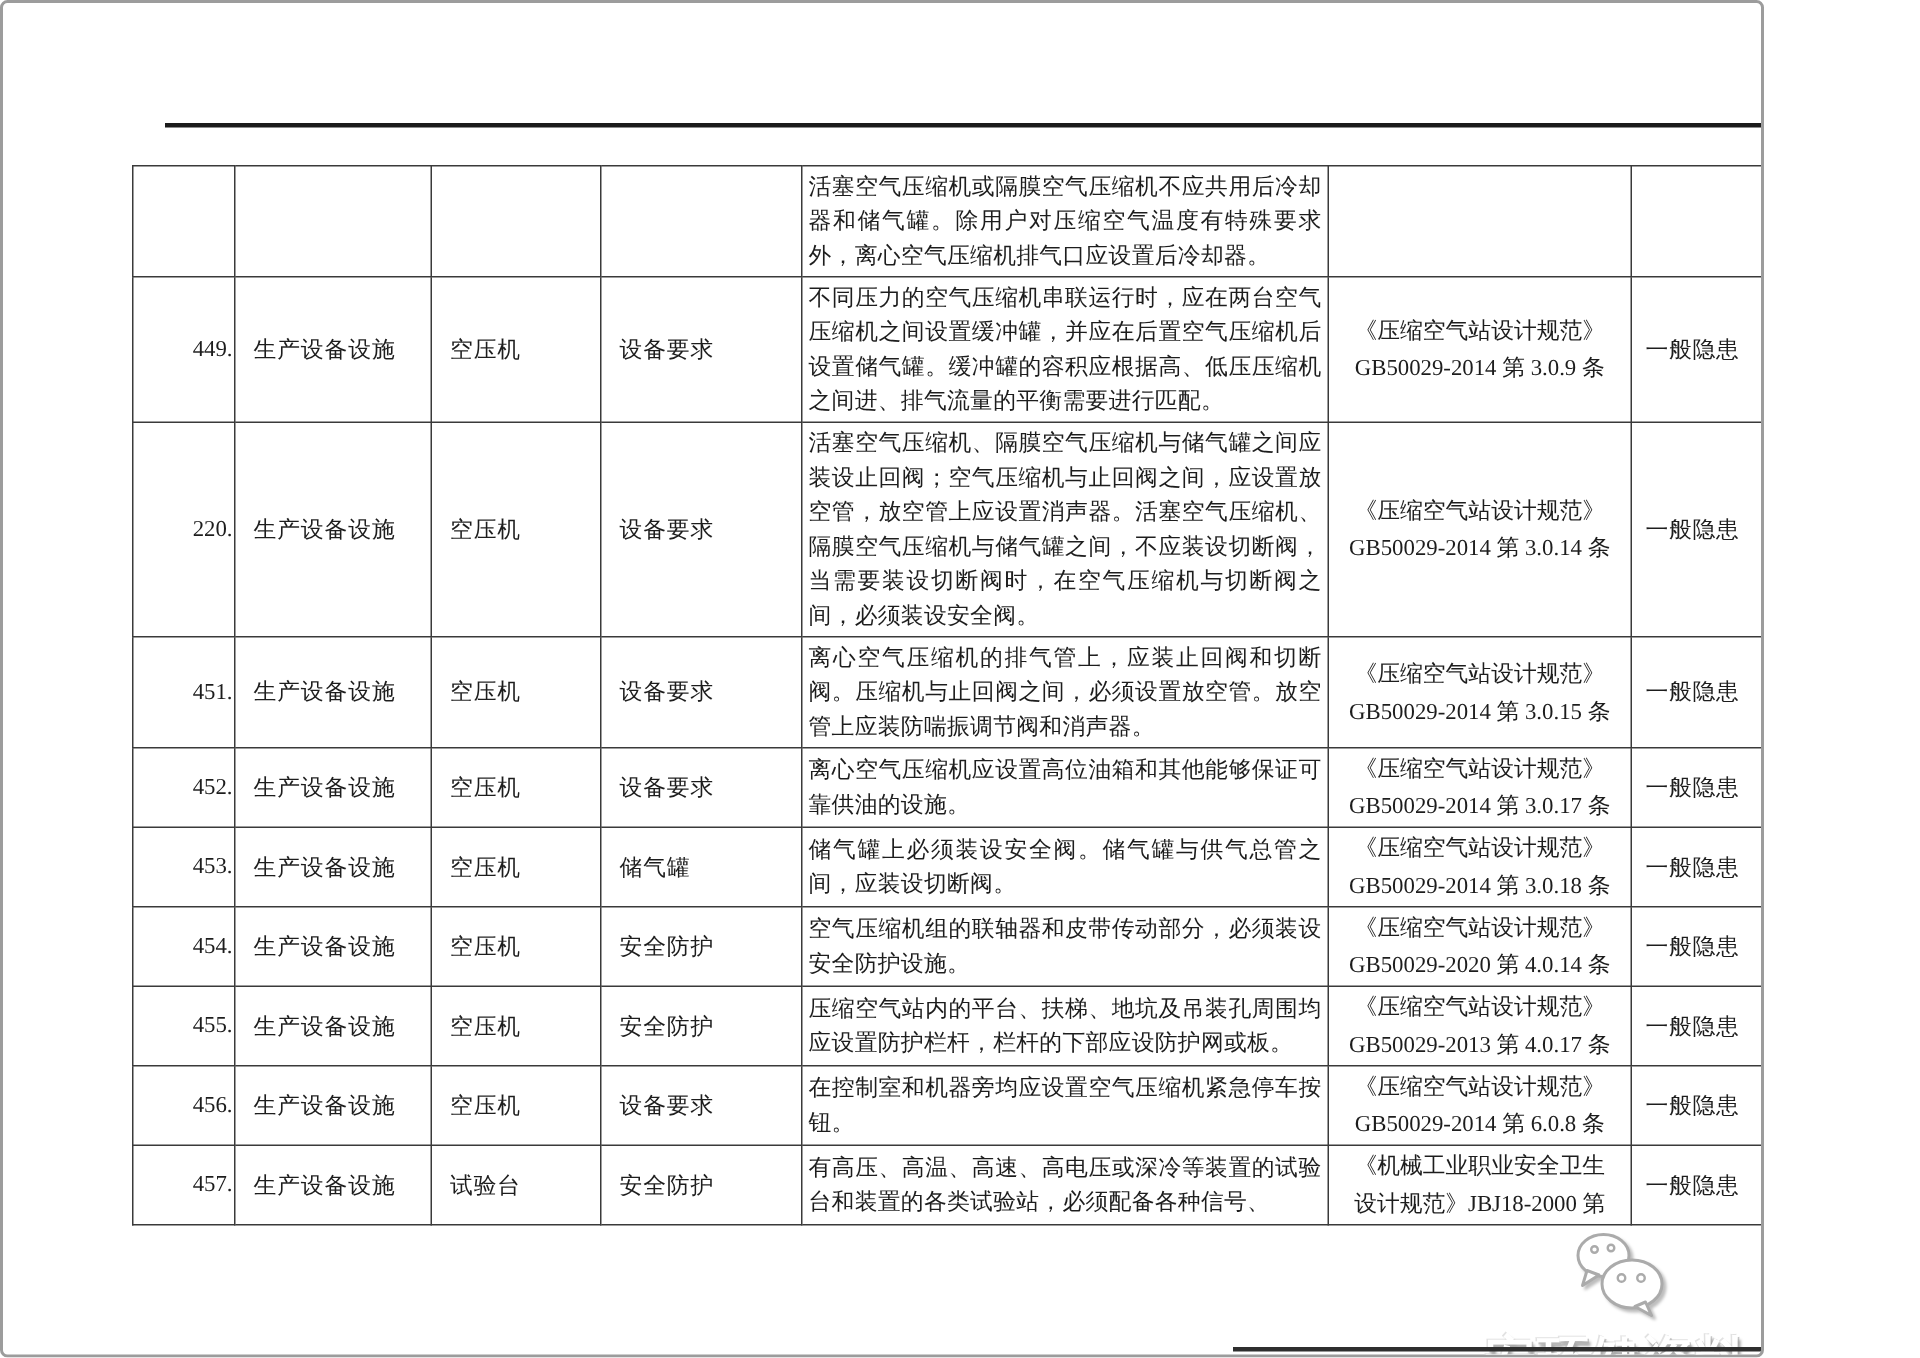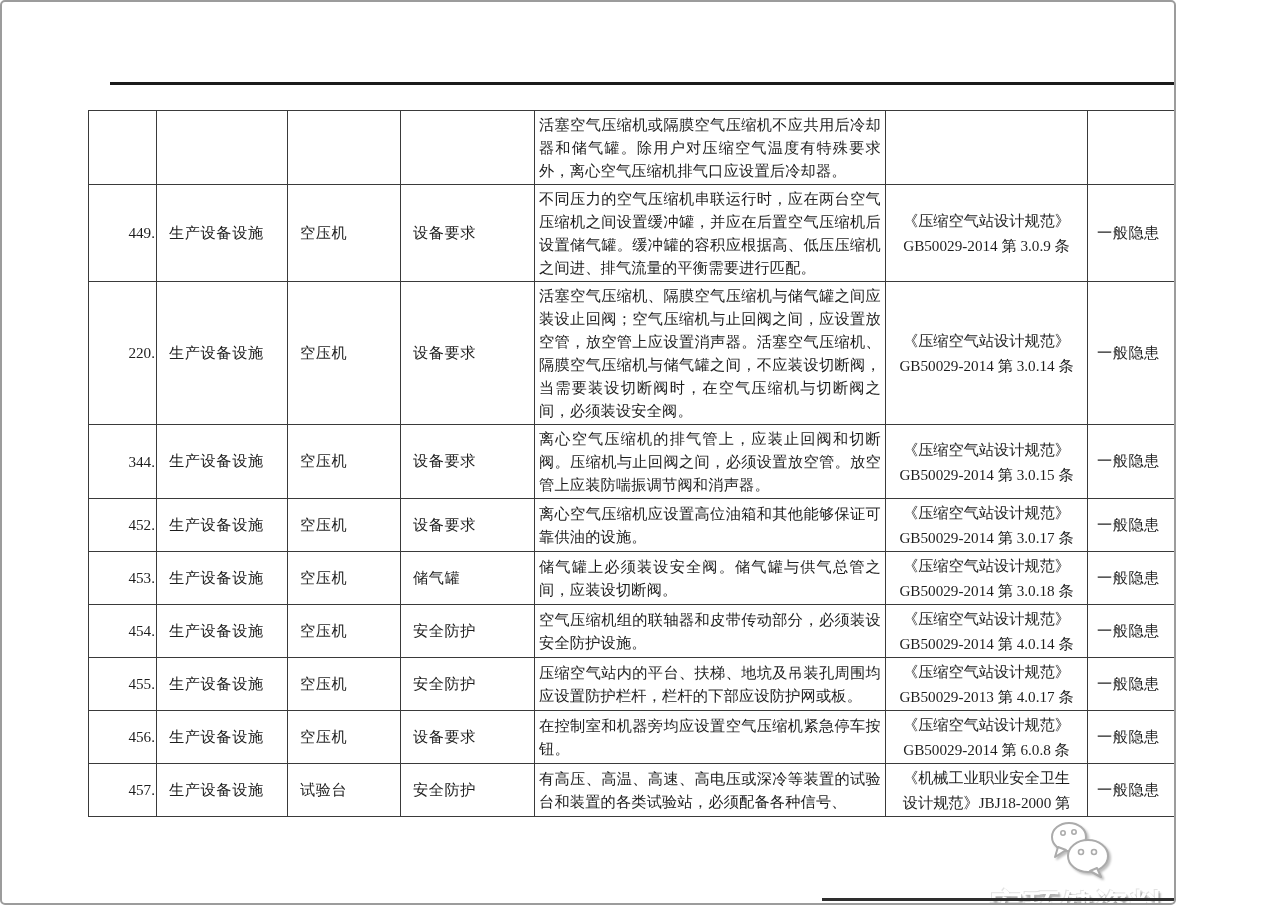--- a/index.html
+++ b/index.html
@@ -70,21 +70,21 @@
     <td class="c-cat">空压机</td>
     <td class="c-cat">设备要求</td>
     <td class="c-desc">活塞空气压缩机、隔膜空气压缩机与储气罐之间应装设止回阀；空气压缩机与止回阀之间，应设置放空管，放空管上应设置消声器。活塞空气压缩机、隔膜空气压缩机与储气罐之间，不应装设切断阀，当需要装设切断阀时，在空气压缩机与切断阀之间，必须装设安全阀。</td>
     <td class="c-ref">
       <div>《压缩空气站设计规范》</div>
       <div>GB50029-2014 第 3.0.14 条</div>
     </td>
     <td class="c-level">一般隐患</td>
   </tr>
         <tr>
-    <td class="c-no">344.</td>
+    <td class="c-no">451.</td>
     <td class="c-cat">生产设备设施</td>
     <td class="c-cat">空压机</td>
     <td class="c-cat">设备要求</td>
     <td class="c-desc">离心空气压缩机的排气管上，应装止回阀和切断阀。压缩机与止回阀之间，必须设置放空管。放空管上应装防喘振调节阀和消声器。</td>
     <td class="c-ref">
       <div>《压缩空气站设计规范》</div>
       <div>GB50029-2014 第 3.0.15 条</div>
     </td>
     <td class="c-level">一般隐患</td>
   </tr>
@@ -113,21 +113,21 @@
     <td class="c-level">一般隐患</td>
   </tr>
         <tr>
     <td class="c-no">454.</td>
     <td class="c-cat">生产设备设施</td>
     <td class="c-cat">空压机</td>
     <td class="c-cat">安全防护</td>
     <td class="c-desc">空气压缩机组的联轴器和皮带传动部分，必须装设安全防护设施。</td>
     <td class="c-ref">
       <div>《压缩空气站设计规范》</div>
-      <div>GB50029-2014 第 4.0.14 条</div>
+      <div>GB50029-2020 第 4.0.14 条</div>
     </td>
     <td class="c-level">一般隐患</td>
   </tr>
         <tr>
     <td class="c-no">455.</td>
     <td class="c-cat">生产设备设施</td>
     <td class="c-cat">空压机</td>
     <td class="c-cat">安全防护</td>
     <td class="c-desc">压缩空气站内的平台、扶梯、地坑及吊装孔周围均应设置防护栏杆，栏杆的下部应设防护网或板。</td>
     <td class="c-ref">

